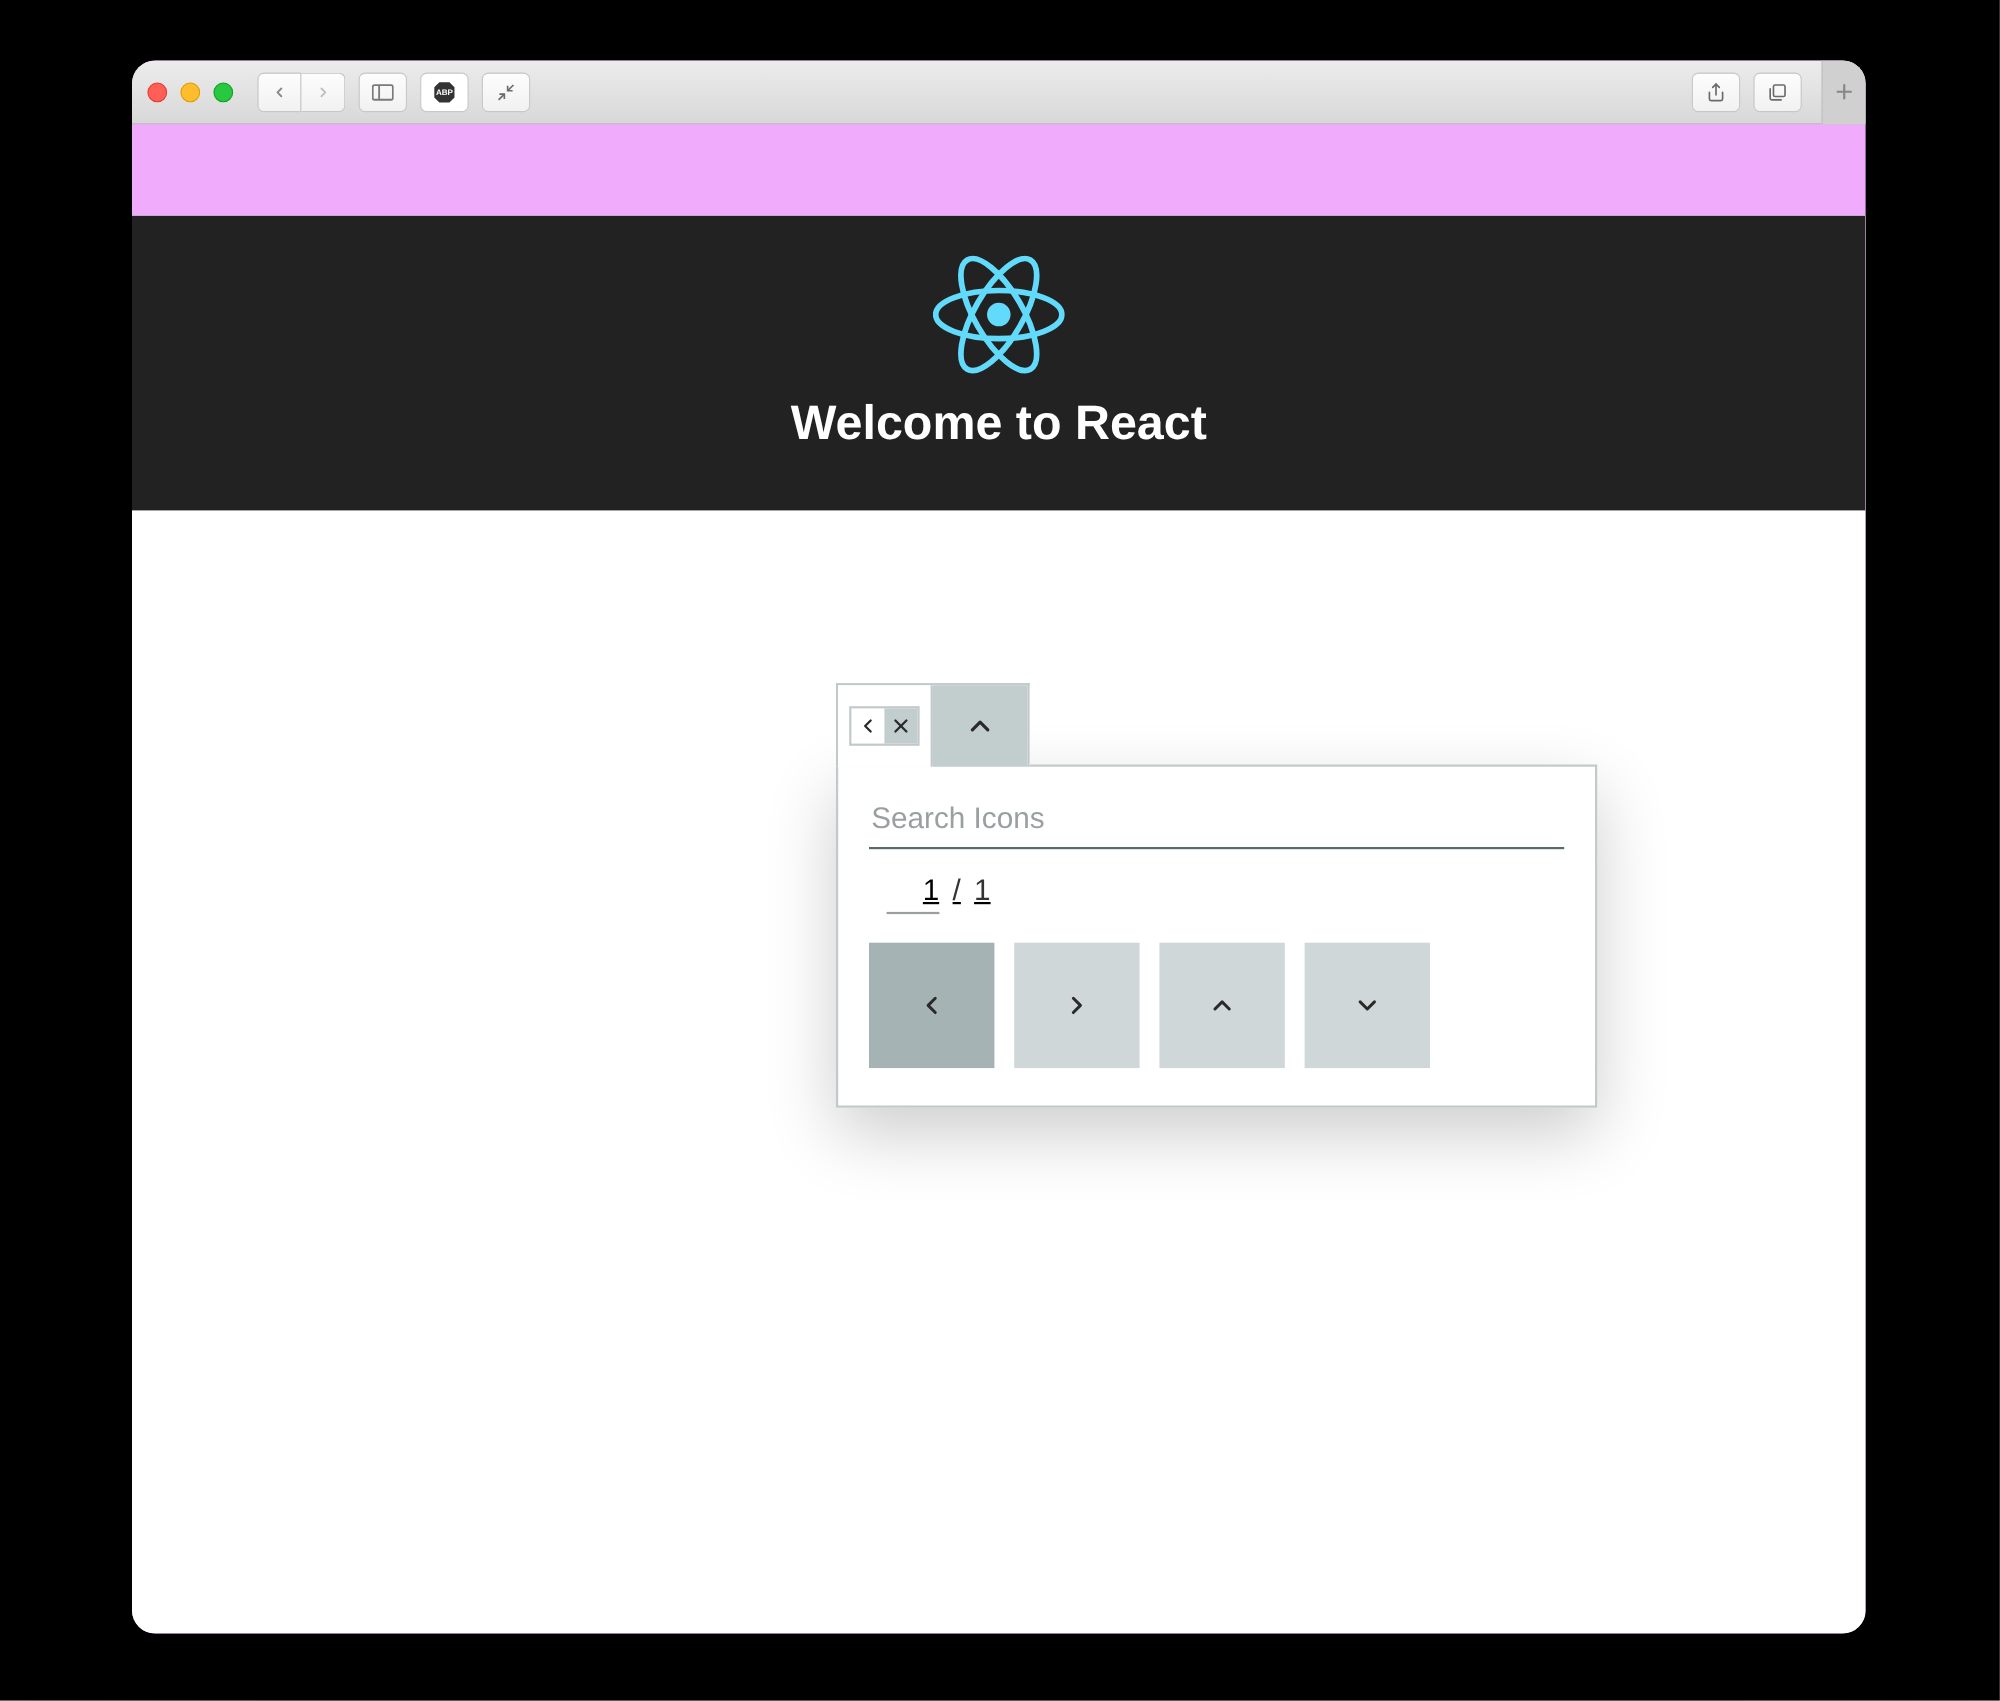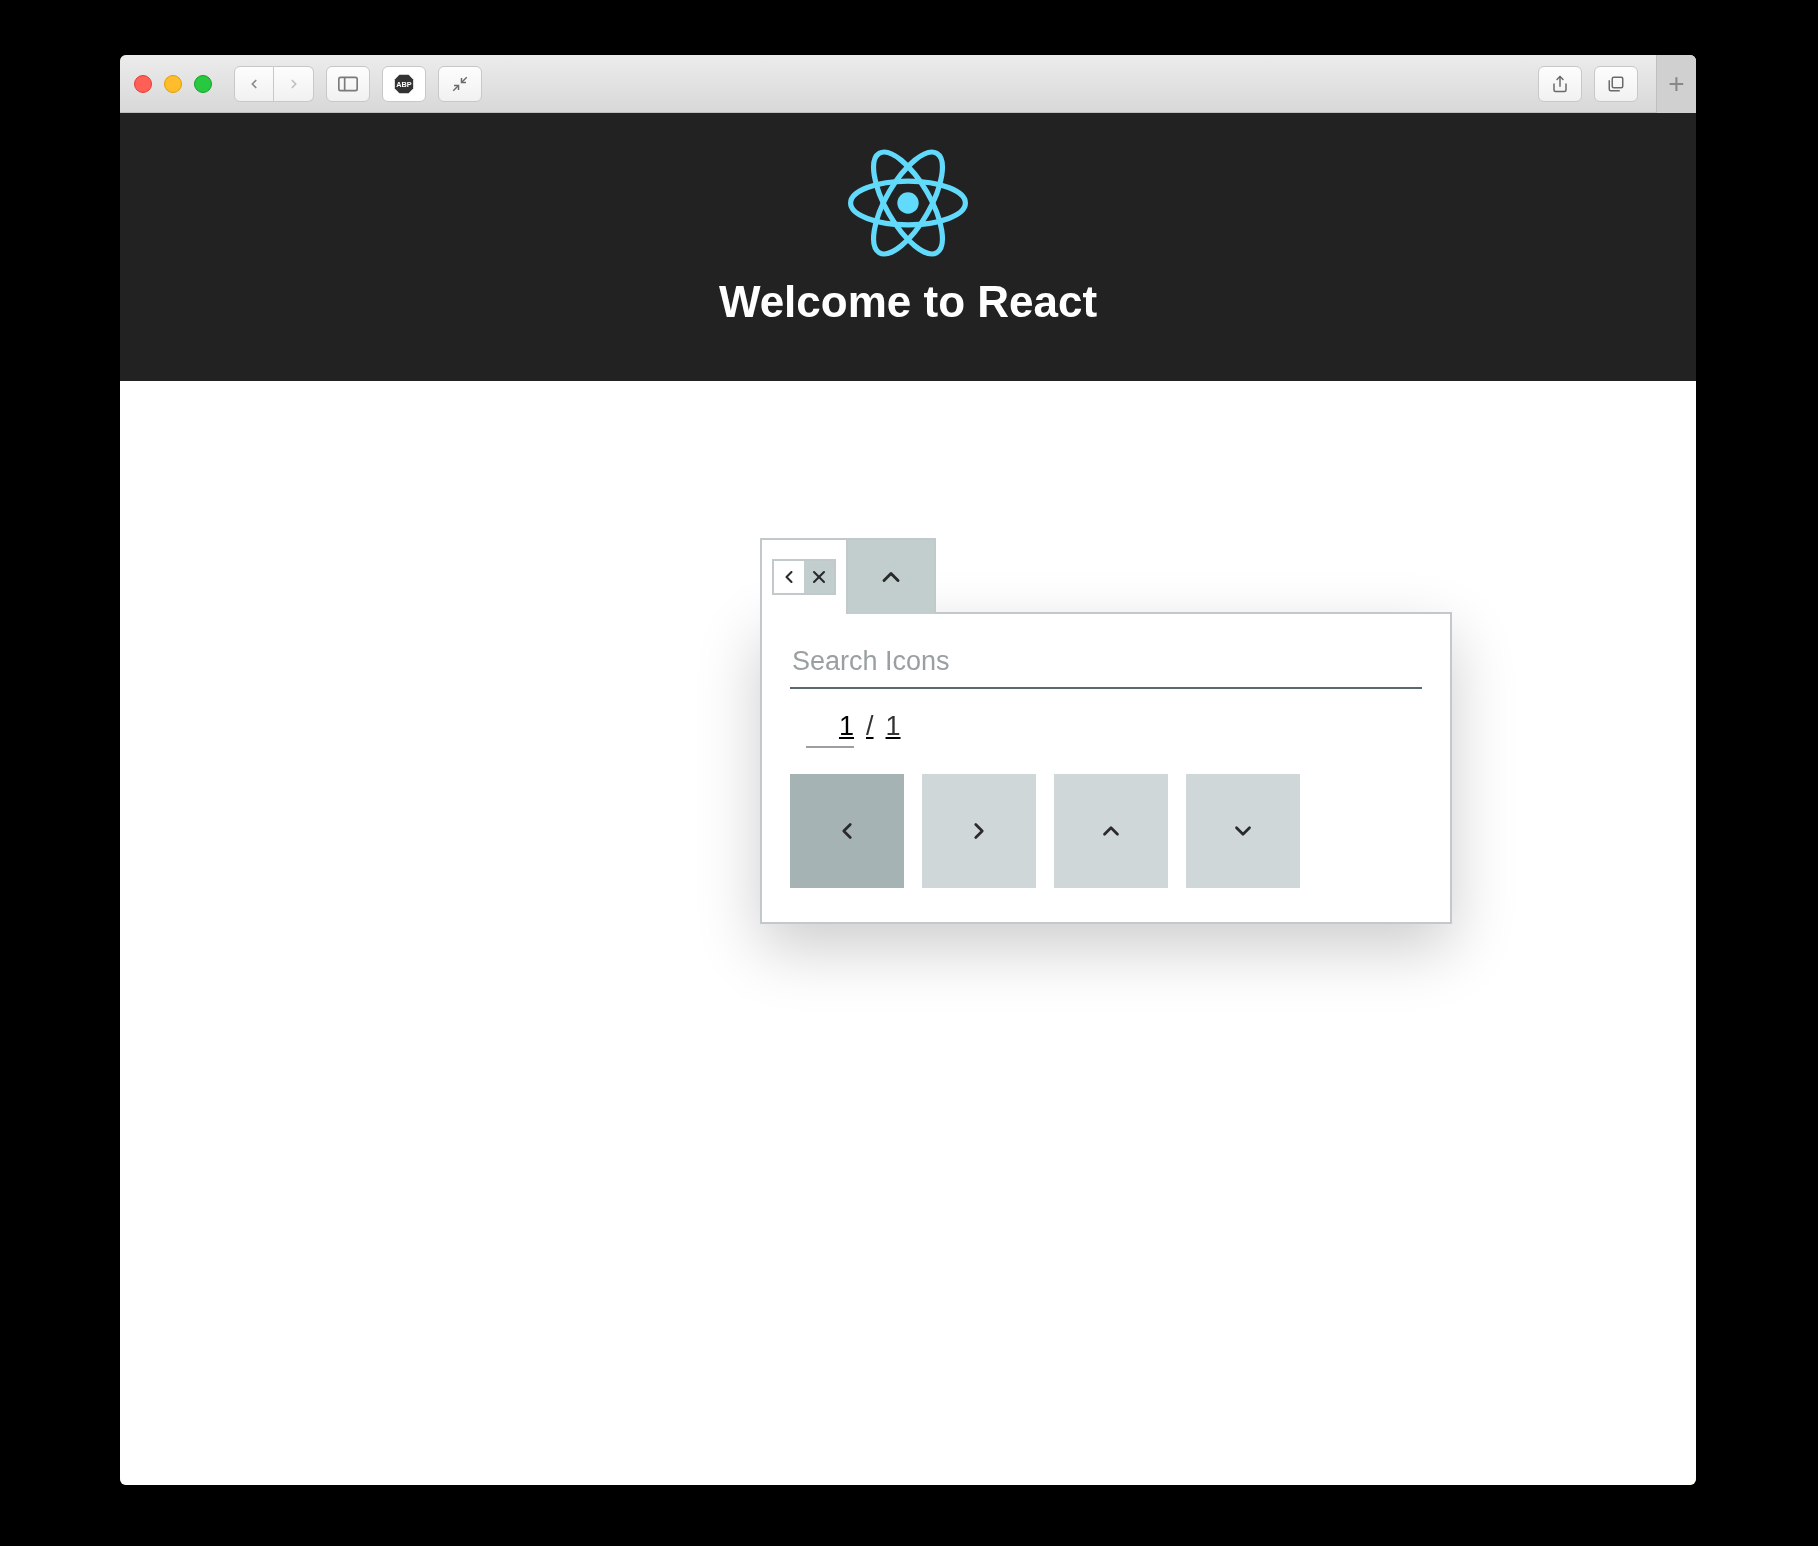--- a/index.html
+++ b/index.html
@@ -12,26 +12,27 @@
     position: relative;
   }
 
   
   .browser-window {
     position: absolute;
     left: 120px;
     top: 55px;
     width: 1576px;
     height: 1430px;
-    background: #4d7c0f;
-    border-radius: 6px;
+    background: #f0abfc;
+    border-radius: 21px;
     box-shadow: 0 30px 90px rgba(0,0,0,.55);
     overflow: hidden;
     display: flex;
     flex-direction: column;
+    gap: 48px;
   }
   .titlebar {
     height: 58px;
     background: linear-gradient(#ececec, #d8d8d8);
     border-bottom: 1px solid #bfbfbf;
     display: flex;
     align-items: center;
     padding: 0 14px;
     gap: 12px;
     position: relative;
@@ -74,21 +75,21 @@
   .tb-right { margin-left:auto; display:flex; gap:12px; align-items:center;}
   .newtab {
     width:40px; height:58px; margin:-14px -14px -14px 6px;
     background:#d0d0d0;
     border-left:1px solid #bfbfbf;
     display:flex; align-items:center; justify-content:center;
     color:#888; font-size:28px; font-weight:300;
   }
 
   
-  .viewport { flex:1; background:#fff; overflow:hidden; position:relative;}
+  .viewport { flex:1; background:#fff; overflow:hidden; position:relative;margin-top:35px;}
   .react-header {
     background:#222;
     color:#fff;
     text-align:center;
     padding:36px 0 54px;
   }
   .react-header h1 { font-size:44px; font-weight:700; margin-top:20px;}
   .react-logo { width:120px; height:108px; display:block; margin:0 auto;}
 
   

